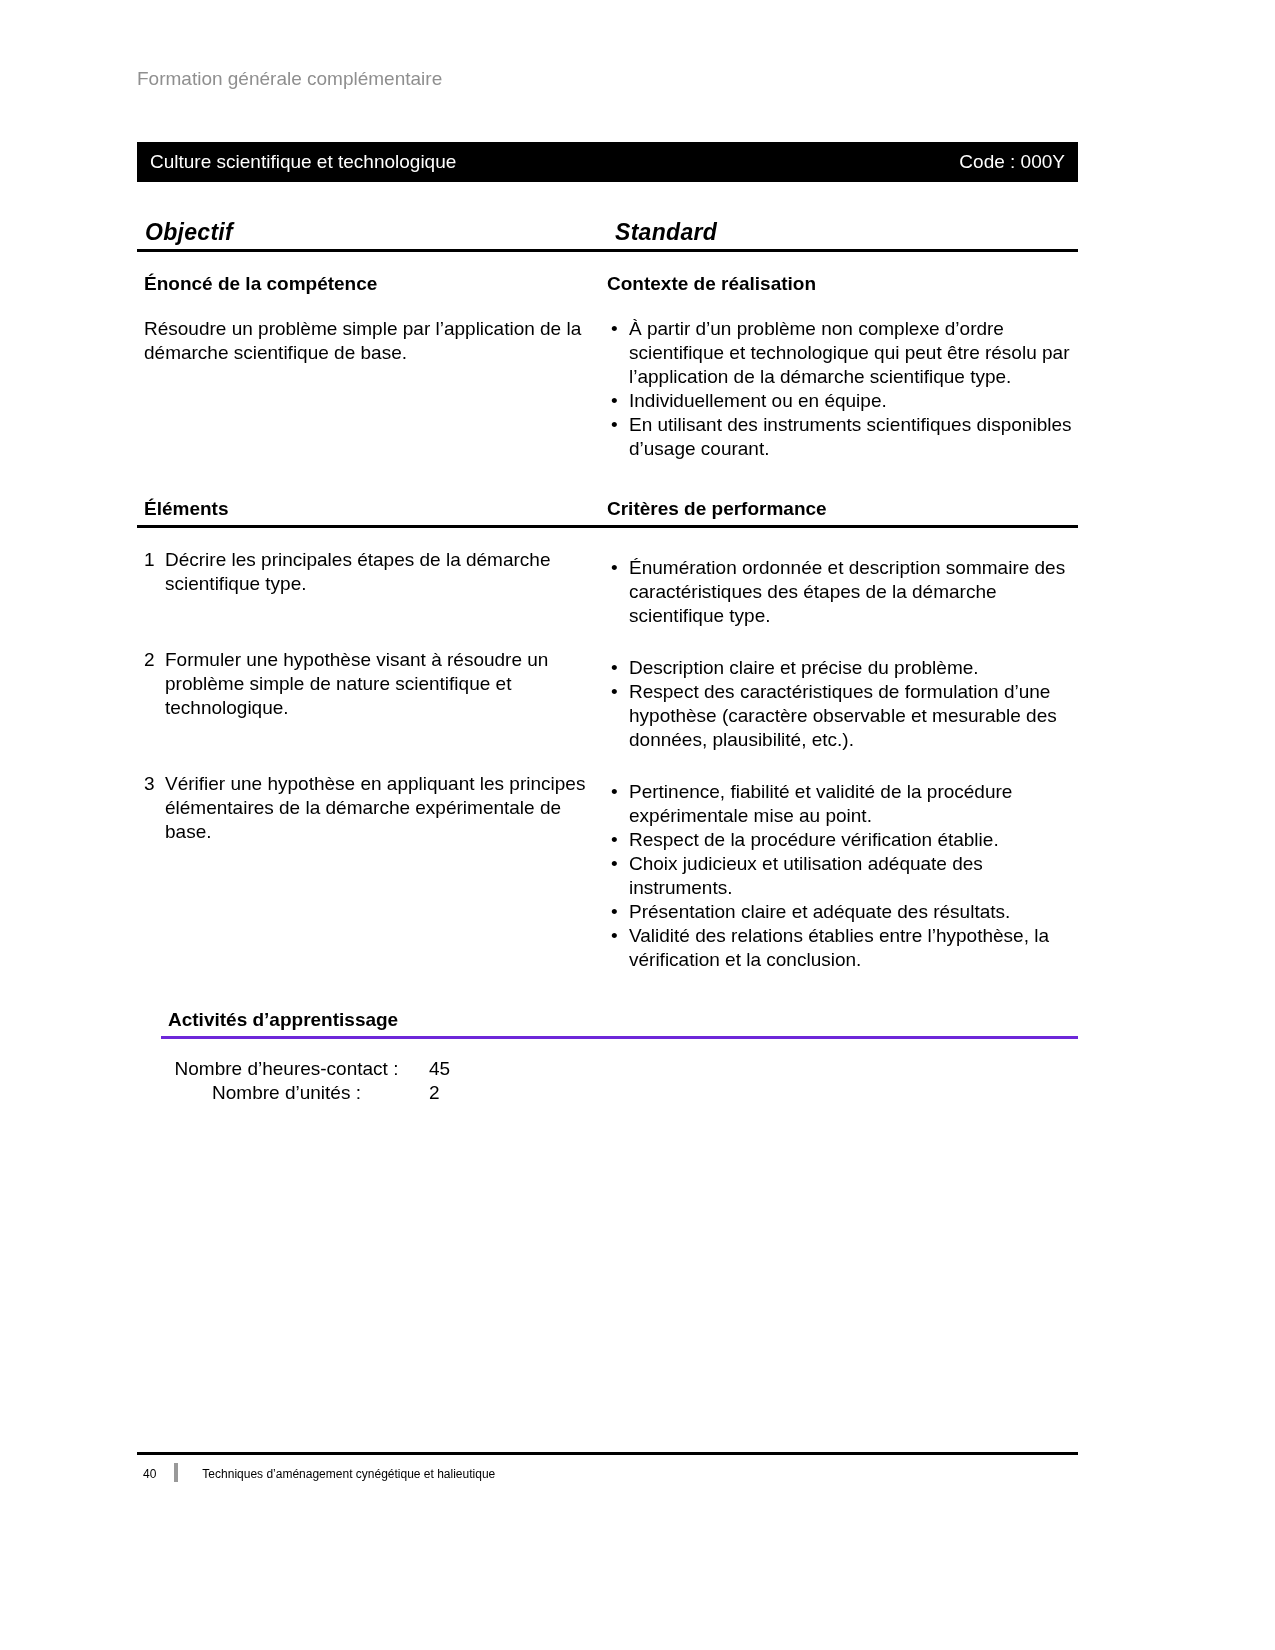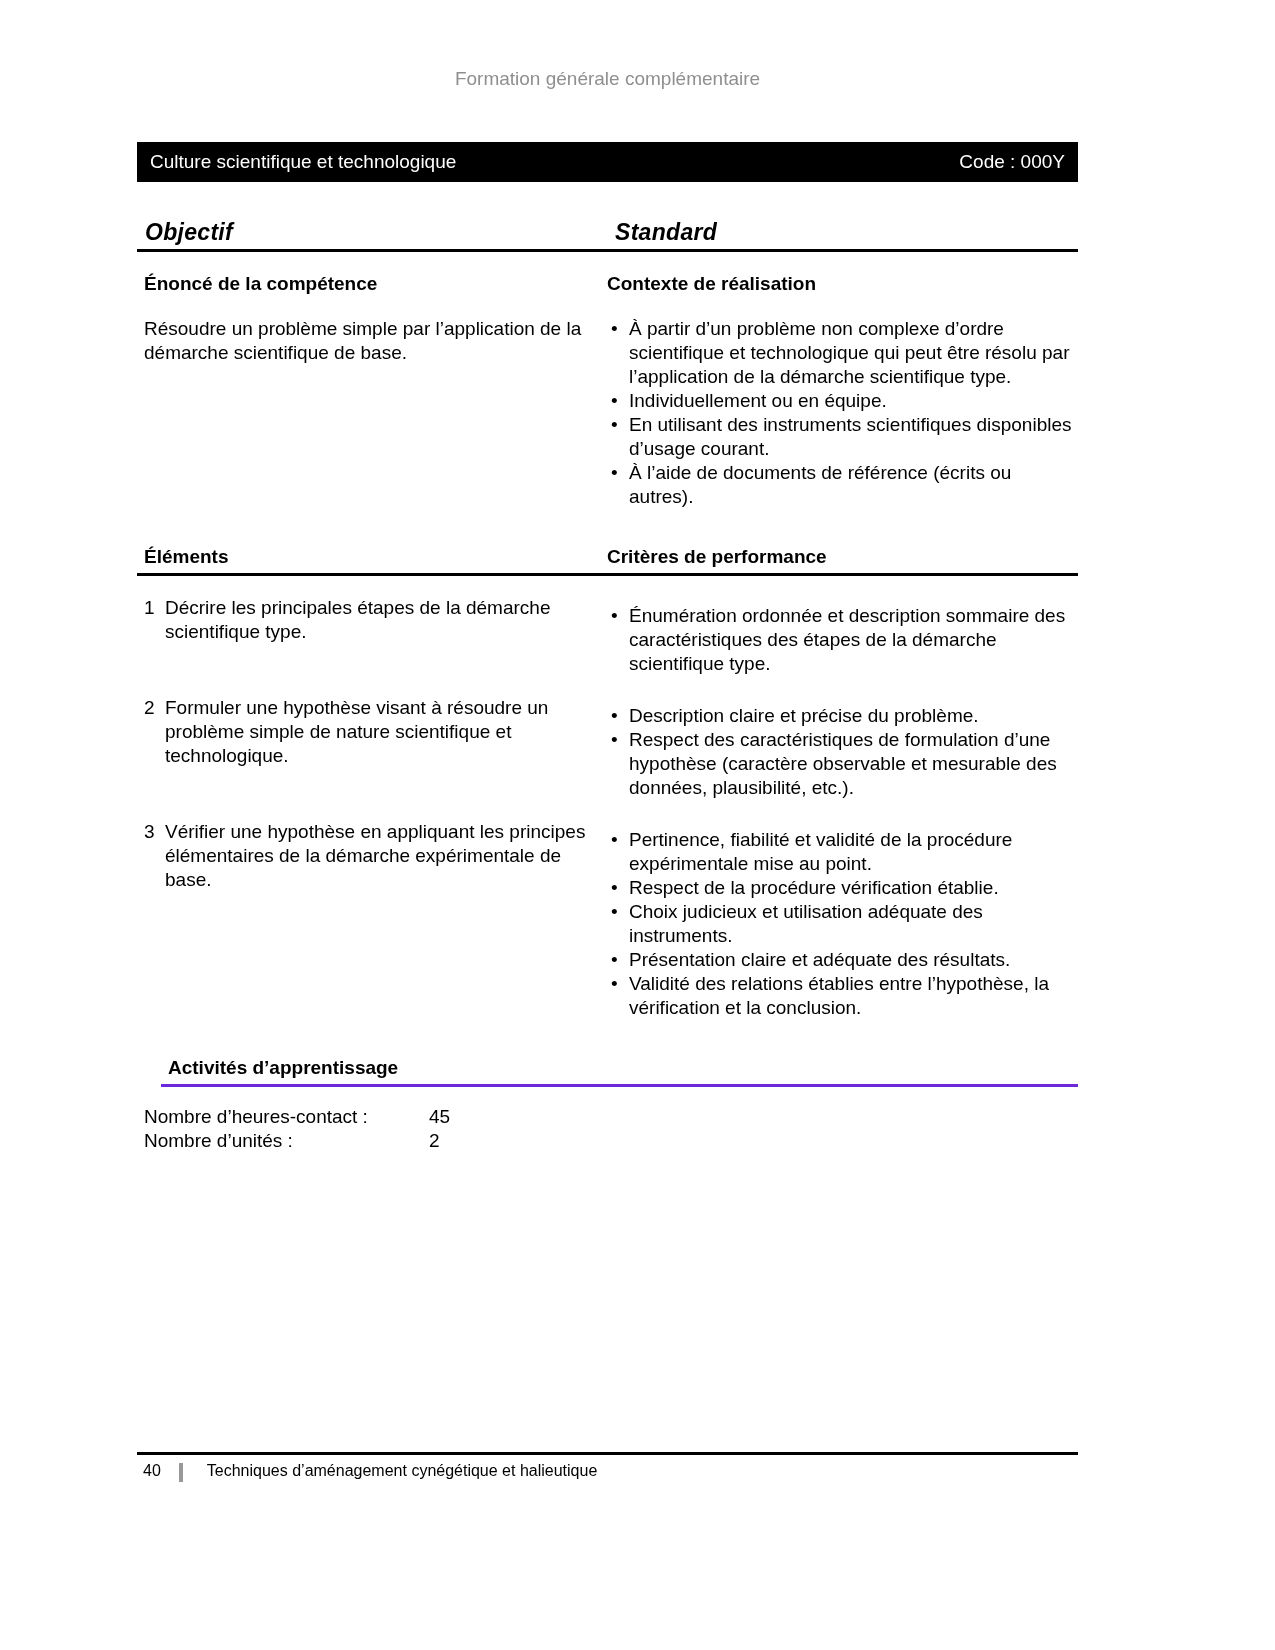--- a/index.html
+++ b/index.html
@@ -7,21 +7,21 @@
       width: 1275px; height: 1650px;
       background: #ffffff;
       font-family: "Liberation Sans", "DejaVu Sans", sans-serif;
       color: #000000;
     }
     .page { position: relative; width: 1275px; height: 1650px; overflow: hidden; background: #fff; }
     .content { position: absolute; left: 137px; top: 0; width: 941px; }
 
     .header-right {
       margin-top: 68px;
-      text-align: center;
+      text-align: left;
       font-size: 19px;
       line-height: 22px;
       color: #8f8f8f;
     }
 
     .banner {
       margin-top: 52px;
       height: 40px;
       background: #000000;
       color: #ffffff;
@@ -77,31 +77,31 @@
     .crit.bullets { margin-top: 8px; }
 
     .activites-head {
       margin-top: 36px;
       border-bottom: 3px solid #6d28d9;
       padding-bottom: 4px;
       margin-left: 24px;
     }
 
     .kv-rows { margin-top: 18px; font-size: 19px; line-height: 24px; }
-    .kv { display: flex; }
+    .kv { display: flex; text-align: center; }
     .kv-label { width: 285px; flex: none; }
 
     .footer {
       position: absolute;
       left: 137px;
       top: 1452px;
       width: 941px;
       border-top: 3px solid #000;
     }
-    .footer-inner { display: flex; align-items: flex-start; margin-top: 8px; font-size: 16px; line-height: 16px; }
+    .footer-inner { display: flex; align-items: flex-end; margin-top: 8px; font-size: 12px; line-height: 16px; }
     .footer-page { margin-left: 6px; }
     .footer-bar { width: 4px; height: 19px; background: #999999; margin-left: 18px; margin-right: 24px; flex: none; }
   </style>
 </head>
 <body>
 
 <div class="page">
   <div class="content">
 
     <div class="header-right">Formation générale complémentaire</div>
@@ -120,21 +120,20 @@
       <div>
         <div class="subhead pad">Énoncé de la compétence</div>
         <div class="para pad">Résoudre un problème simple par l’application de la démarche scientifique de base.</div>
       </div>
       <div>
         <div class="subhead">Contexte de réalisation</div>
         <div class="bullets">
           <div class="bullet">À partir d’un problème non complexe d’ordre scientifique et technologique qui peut être résolu par l’application de la démarche scientifique type.</div>
           <div class="bullet">Individuellement ou en équipe.</div>
           <div class="bullet">En utilisant des instruments scientifiques disponibles d’usage courant.</div>
-          <div class="bullet">À l’aide de documents de référence (écrits ou autres).</div>
         </div>
       </div>
     </div>
 
     <div class="col-grid table-head">
       <span class="subhead pad">Éléments</span>
       <span class="subhead">Critères de performance</span>
     </div>
 
     <div class="col-grid row">

